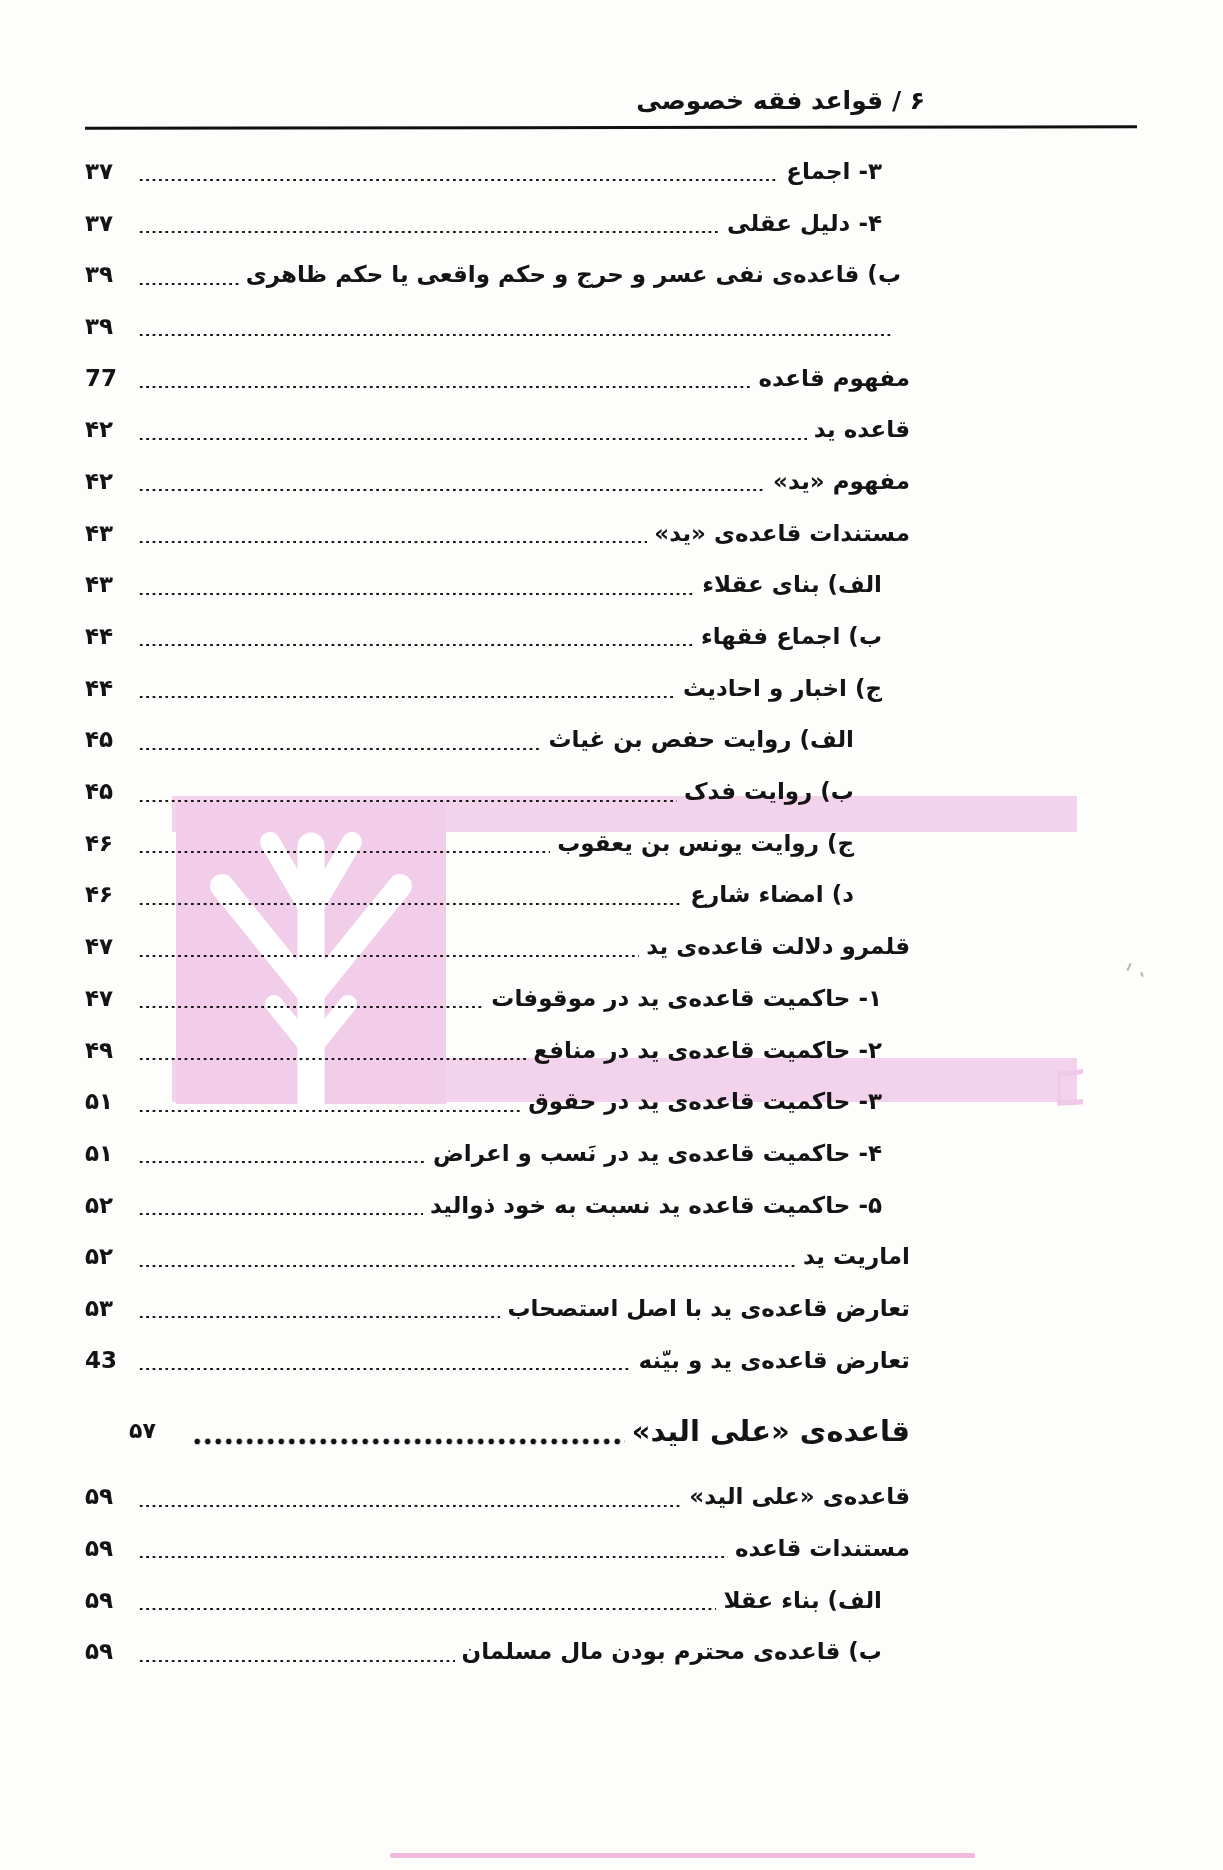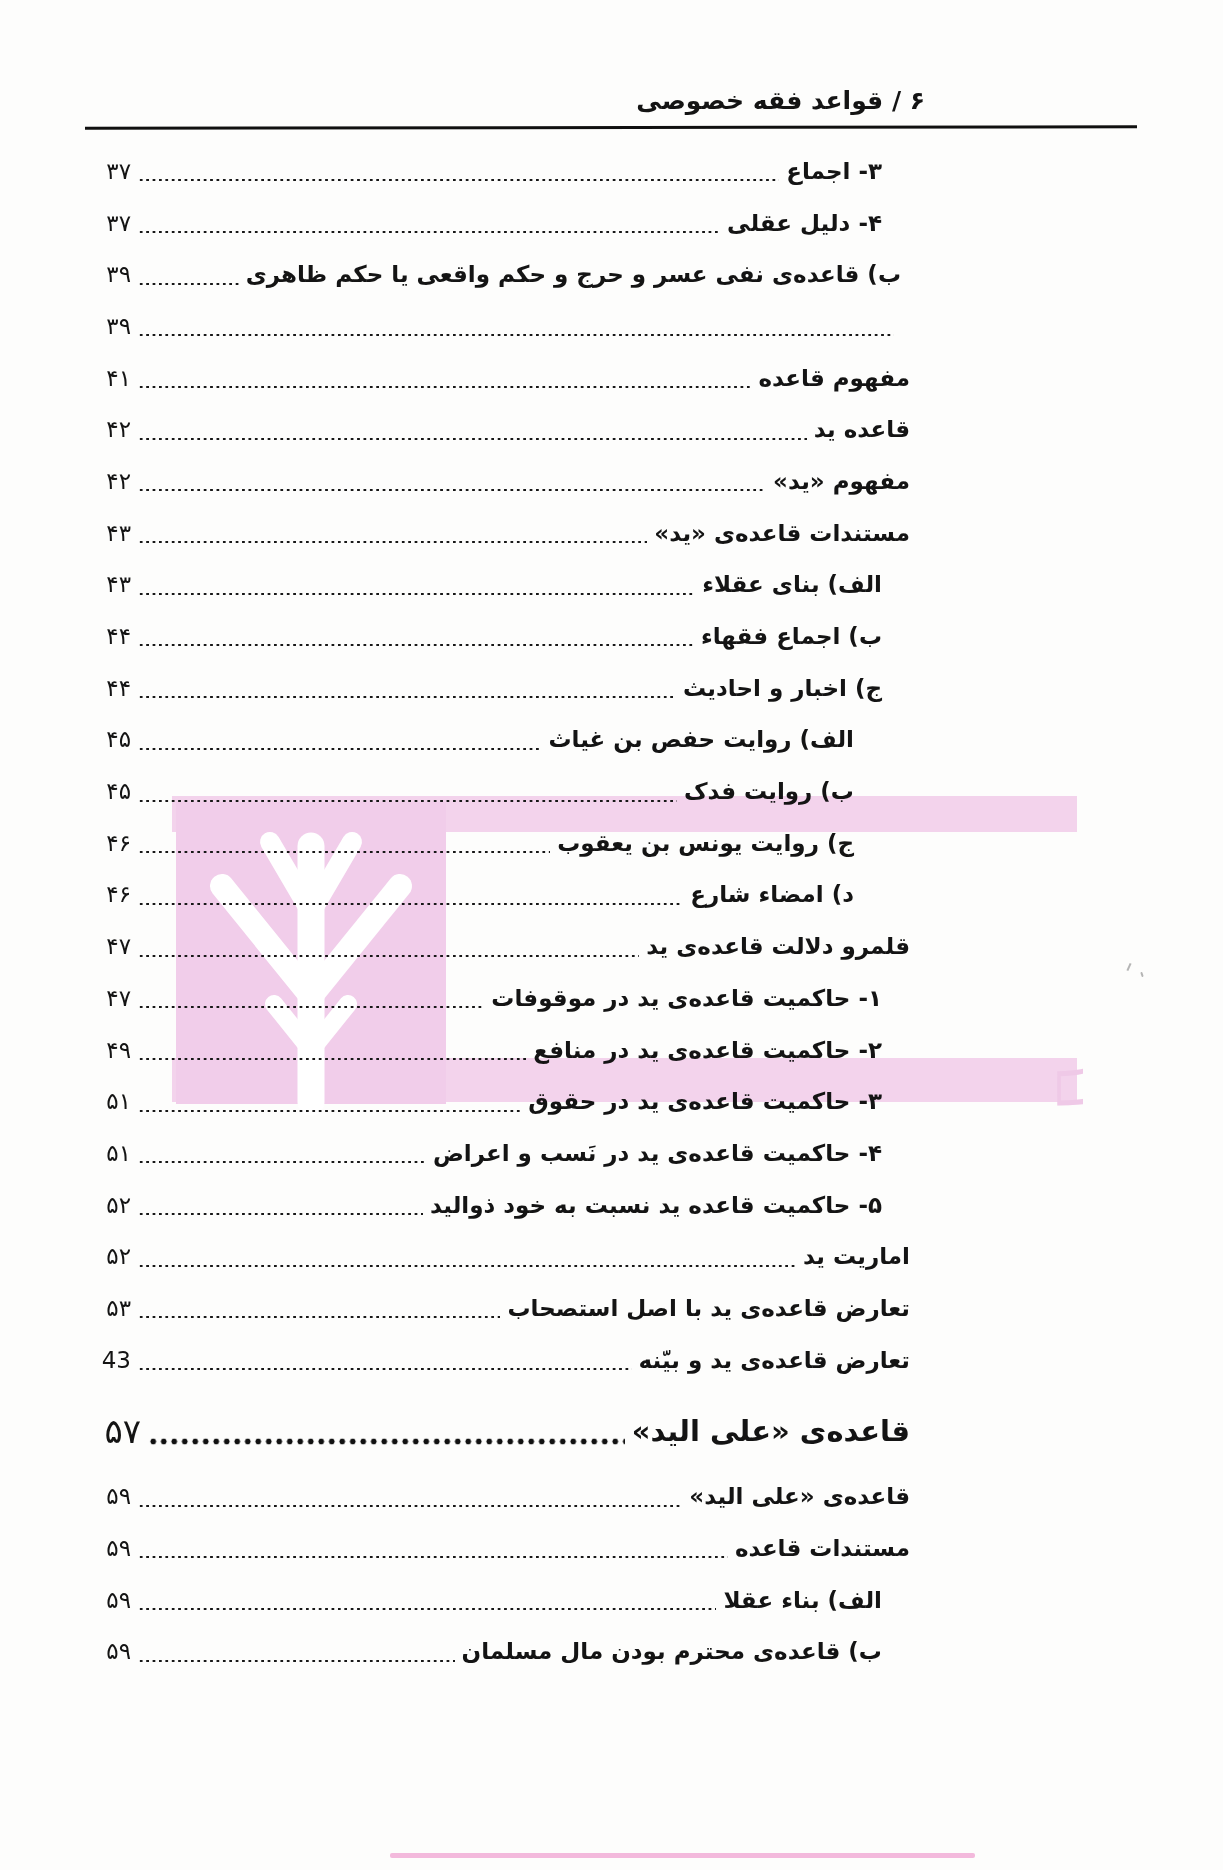--- a/index.html
+++ b/index.html
@@ -33,35 +33,35 @@
     display:flex;align-items:center;height:51.7px;
     font-size:23px;font-weight:700;white-space:nowrap;
   }
   .toc-row .toc-title{flex:0 0 auto;}
   .toc-row .leader{
     flex:1 1 auto;align-self:stretch;margin:0 7px;
     background-image:radial-gradient(circle,#171717 1.25px,transparent 1.55px);
     background-size:6.4px 6.4px;background-repeat:repeat-x;
     background-position:0 calc(100% - 13px);
   }
-  .toc-row .toc-page{flex:0 0 46px;text-align:right;font-weight:400;}
+  .toc-row .toc-page{flex:0 0 46px;text-align:left;font-weight:700;}
   .ind0{padding-right:0;}
   .ind1{padding-right:9px;}
   .ind2{padding-right:28px;}
   .ind3{padding-right:56px;}
   .toc-row.chapter{
     height:60px;margin-top:15px;margin-bottom:10px;
     font-size:29px;font-weight:900;
   }
   .toc-row.chapter .leader{
     background-image:radial-gradient(circle,#111 2.7px,transparent 3.1px);
     background-size:10.5px 10.5px;
     background-position:0 calc(100% - 14px);
   }
-  .toc-row.chapter .toc-page{font-size:34px;flex-basis:56px;}
+  .toc-row.chapter .toc-page{font-size:22px;flex-basis:56px;margin-left:44px;}
   .toc-row.bold{font-weight:900;}
   
   .pink-accent-line{
     position:absolute;left:390px;top:1853px;width:585px;height:5px;
     background:#f3b9dc;border-radius:2px;z-index:1;
   }
   .stray-mark{position:absolute;background:#8f8f8f;opacity:.65;z-index:1;}
   .stray-mark.m1{left:1128px;top:963px;width:2px;height:8px;transform:rotate(24deg);}
   .stray-mark.m2{left:1141px;top:972px;width:2px;height:5px;transform:rotate(-18deg);border-radius:2px;}
 </style>
@@ -111,21 +111,21 @@
   </div>
 
   <div class="toc-row ind1">
     <span class="leader"></span>
     <span class="toc-page">۳۹</span>
   </div>
 
   <div class="toc-row ind0">
     <span class="toc-title">مفهوم قاعده</span>
     <span class="leader"></span>
-    <span class="toc-page">۴۱</span>
+    <span class="toc-page">77</span>
   </div>
 
   <div class="toc-row ind0 bold">
     <span class="toc-title">قاعده ید</span>
     <span class="leader"></span>
     <span class="toc-page">۴۲</span>
   </div>
 
   <div class="toc-row ind0">
     <span class="toc-title">مفهوم «ید»</span>

